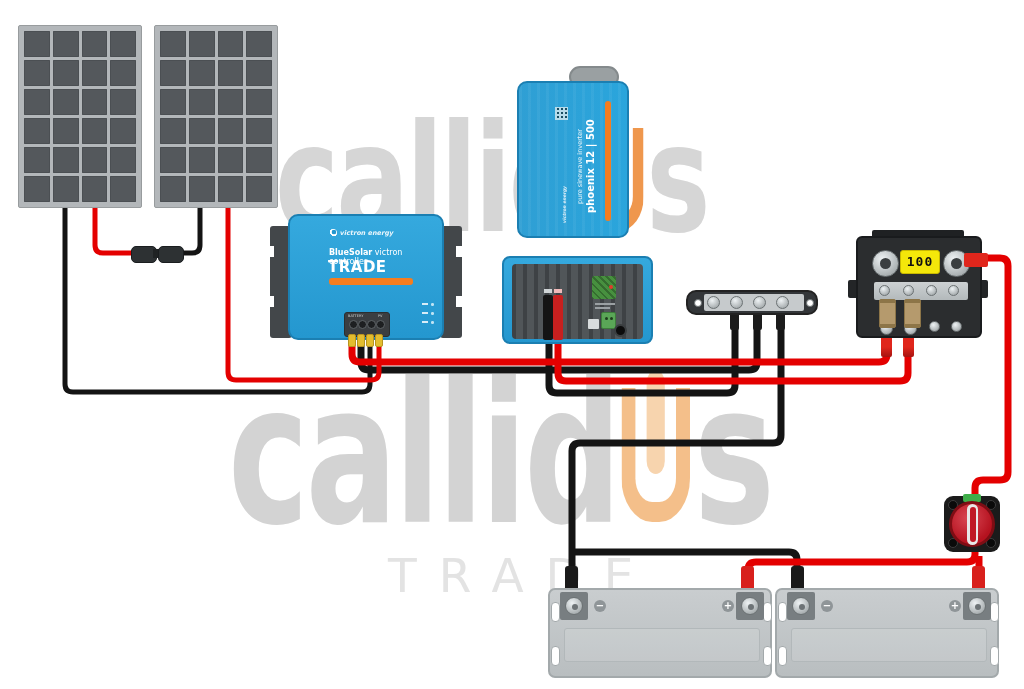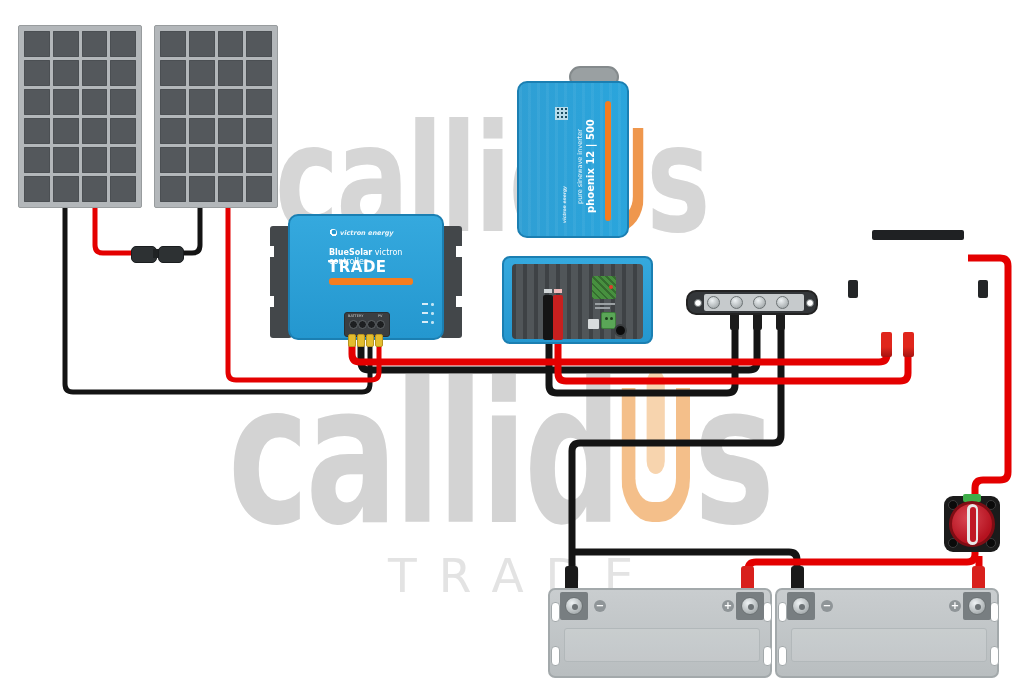--- a/index.html
+++ b/index.html
@@ -221,20 +221,40 @@
     <span class="abs bolt" style="left:42px;top:4px;width:13px;height:13px;"></span>
     <span class="abs bolt" style="left:65px;top:4px;width:13px;height:13px;"></span>
     <span class="abs bolt" style="left:88px;top:4px;width:13px;height:13px;"></span>
   </div>
 
   <div class="abs" style="left:872px;top:230px;width:92px;height:10px;background:#1f2123;border-radius:2px;z-index:3;"></div>
   <div class="abs" style="left:848px;top:280px;width:10px;height:18px;background:#232527;border-radius:2px;z-index:3;"></div>
   <div class="abs" style="left:978px;top:280px;width:10px;height:18px;background:#232527;border-radius:2px;z-index:3;"></div>
   <div class="abs redstub" style="left:881px;top:332px;width:11px;height:25px;"></div>
   <div class="abs redstub" style="left:903px;top:332px;width:11px;height:25px;"></div>
+  <div class="abs fusebox" style="left:856px;top:236px;width:126px;height:102px;">
+    <span class="abs bolt" style="left:14px;top:12px;width:27px;height:27px;"></span>
+    <span class="abs bolt" style="left:85px;top:12px;width:27px;height:27px;"></span>
+    <span class="abs" style="left:22px;top:20px;width:11px;height:11px;border-radius:50%;background:#3a3e40;"></span>
+    <span class="abs" style="left:93px;top:20px;width:11px;height:11px;border-radius:50%;background:#3a3e40;"></span>
+    <span class="abs" style="left:42px;top:12px;width:40px;height:24px;background:#f4e70a;border:1px solid #c8b800;border-radius:3px;box-sizing:border-box;
+                 font-family:'DejaVu Sans Mono','Liberation Mono',monospace;font-weight:bold;font-size:13px;color:#111;text-align:center;line-height:22px;letter-spacing:1px;">100</span>
+    <span class="abs" style="left:106px;top:15px;width:24px;height:14px;background:#e0261c;border-radius:2px;"></span>
+    <span class="abs" style="left:16px;top:44px;width:94px;height:18px;background:linear-gradient(180deg,#cdd1d3,#b3b9bb);border-radius:2px;"></span>
+    <span class="abs bolt" style="left:21px;top:47px;width:11px;height:11px;"></span>
+    <span class="abs bolt" style="left:45px;top:47px;width:11px;height:11px;"></span>
+    <span class="abs bolt" style="left:68px;top:47px;width:11px;height:11px;"></span>
+    <span class="abs bolt" style="left:90px;top:47px;width:11px;height:11px;"></span>
+    <span class="abs tanfuse" style="left:21px;top:61px;width:15px;height:27px;"></span>
+    <span class="abs tanfuse" style="left:46px;top:61px;width:15px;height:27px;"></span>
+    <span class="abs bolt" style="left:22px;top:84px;width:13px;height:13px;"></span>
+    <span class="abs bolt" style="left:46px;top:84px;width:13px;height:13px;"></span>
+    <span class="abs bolt" style="left:71px;top:83px;width:11px;height:11px;"></span>
+    <span class="abs bolt" style="left:93px;top:83px;width:11px;height:11px;"></span>
+  </div>
 
   <div class="abs" style="left:944px;top:496px;width:56px;height:56px;background:#1b1b1b;border-radius:9px;z-index:4;">
     <span class="screw" style="left:4px;top:4px;"></span>
     <span class="screw" style="right:4px;top:4px;"></span>
     <span class="screw" style="left:4px;bottom:4px;"></span>
     <span class="screw" style="right:4px;bottom:4px;"></span>
     <span class="abs" style="left:19px;top:-2px;width:18px;height:8px;background:#3fae4a;border-radius:2px;"></span>
     <span class="abs" style="left:5px;top:5px;width:46px;height:46px;border-radius:50%;background:radial-gradient(circle at 40% 35%,#d94753,#b5121f 70%);border:3px solid #7e0d14;box-sizing:border-box;"></span>
     <span class="abs" style="left:23px;top:8px;width:11px;height:41px;background:#e8e8e8;border-radius:6px;">
       <span class="abs" style="left:2.5px;top:3px;width:6px;height:35px;background:#c01825;border-radius:3px;"></span>

